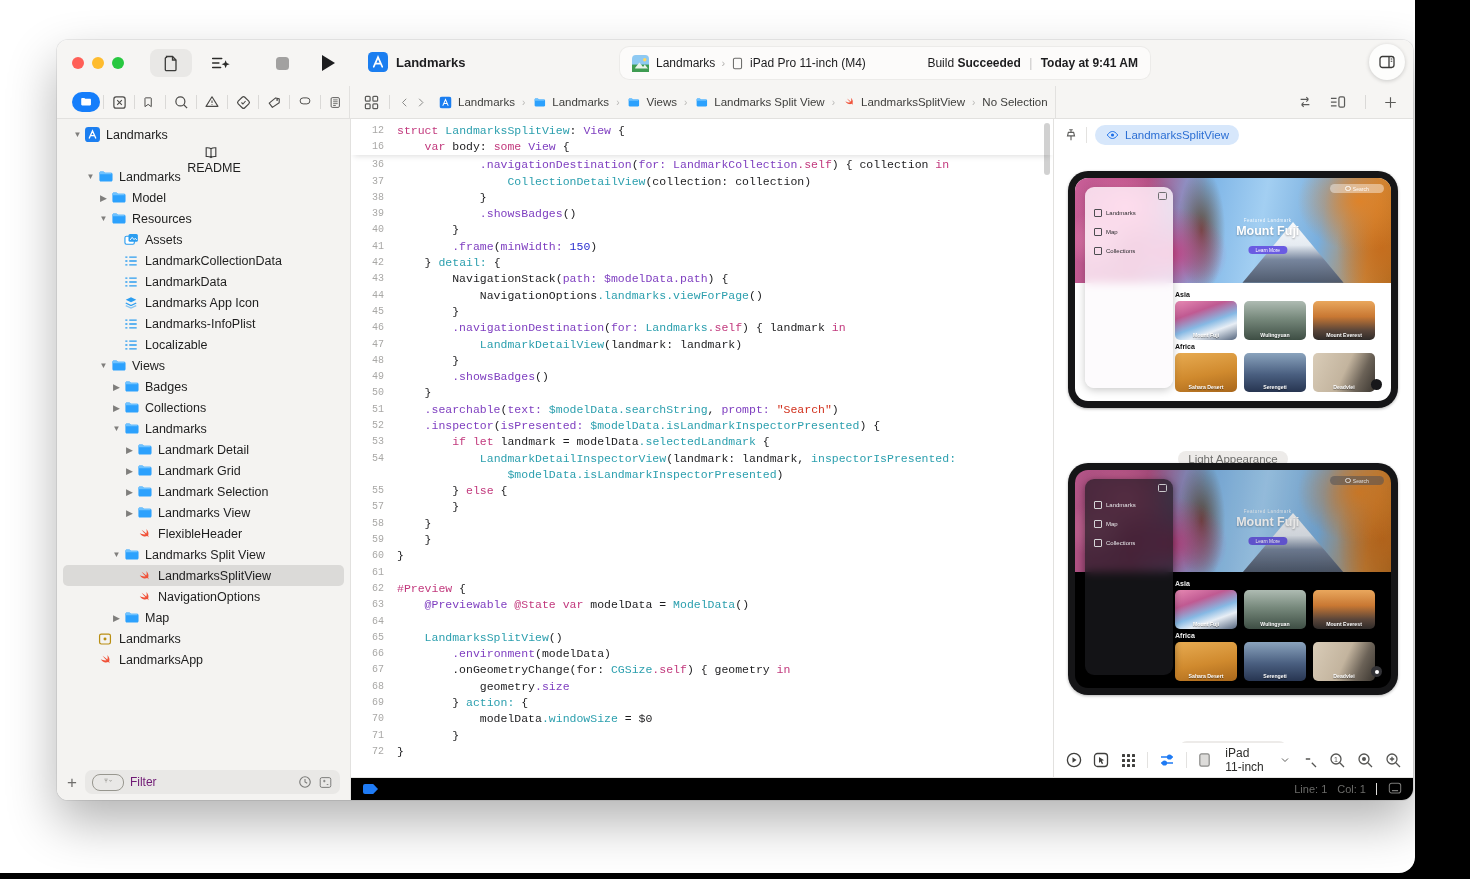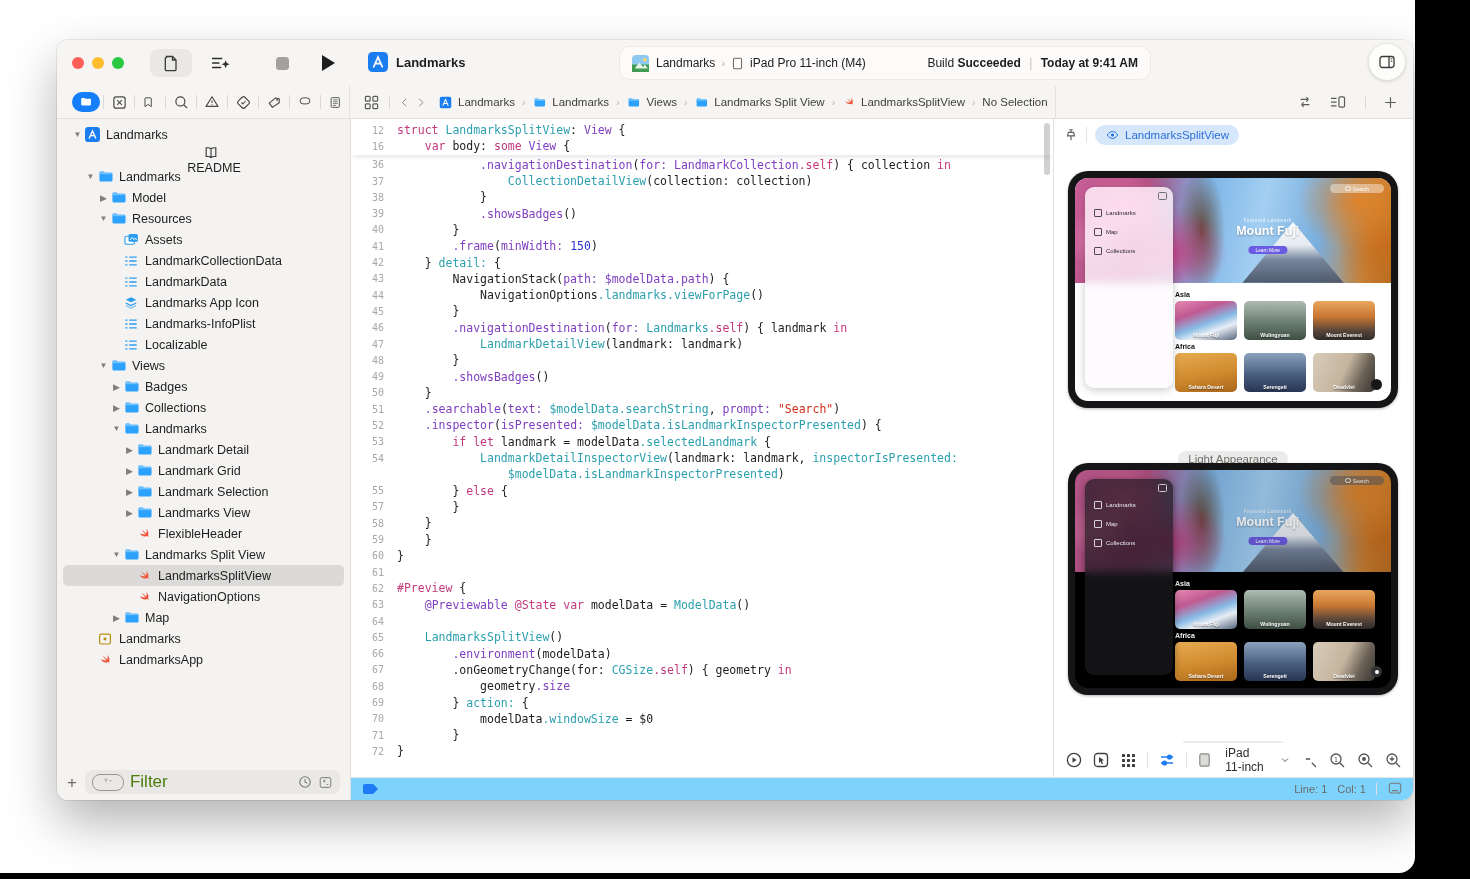--- a/index.html
+++ b/index.html
@@ -52,27 +52,27 @@
         margin:0 6px;border-radius:5px;padding-left:8px;box-sizing:border-box;}
   .trow.sel{background:#dbdad8;}
   .chev{width:13px;flex:0 0 auto;color:#7f7e7c;font-size:9px;text-align:center;}
   .ticon{width:16px;height:16px;flex:0 0 auto;margin-right:6px;display:flex;align-items:center;justify-content:center;}
   .filterbar{height:36px;flex:0 0 auto;display:flex;align-items:center;padding:0 10px;gap:8px;}
   .plusbtn{color:#6f6e6c;font-size:17px;font-weight:400;line-height:1;}
   .filterfield{flex:1;height:24px;background:#e9e8e6;border-radius:7px;display:flex;align-items:center;
                padding:0 7px;gap:6px;box-sizing:border-box;}
   .filtercap{width:30px;height:15px;border:1px solid #98978f;border-radius:8px;display:flex;
              align-items:center;justify-content:center;gap:2px;}
-  .filtertext{flex:1;color:#4d7c0f;font-size:17px;}
+  .filtertext{flex:1;color:#701a75;font-size:12px;}
   
   .maincol{flex:1;display:flex;flex-direction:column;min-width:0;}
   .contentrow{flex:1;display:flex;min-height:0;}
   .editor{width:702px;flex:0 0 auto;background:#fff;position:relative;overflow:hidden;
           border-right:1px solid #e2e1df;font-family:"DejaVu Sans Mono",monospace;}
-  .cl{height:16.3px;display:flex;align-items:center;white-space:pre;}
+  .cl{height:16.3px;display:flex;align-items:center;white-space:pre;font-family:Liberation Mono, monospace;}
   .ln{width:33px;text-align:right;color:#a9a8a6;font-size:10px;flex:0 0 auto;}
   .ct{font-size:11.5px;margin-left:13px;color:#1d1d1f;}
   .sticky{background:#fff;box-shadow:0 4px 6px -3px rgba(0,0,0,.14);position:relative;z-index:2;
           padding-top:3px;}
   .codelines{padding-top:2px;}
   .tok-k{color:#c2397d;}
   .tok-p{color:#7f3fc0;}
   .tok-t{color:#2b9fae;}
   .tok-s{color:#d12f1b;}
   .tok-n{color:#2a2fd0;}
@@ -134,21 +134,21 @@
   .screen.dark .fab{background:#323236;}
   .screen.dark .fab::after{content:"";position:absolute;left:3.5px;top:3.5px;width:4px;height:4px;
                            border-radius:50%;background:#fff;}
   .pv-label{position:absolute;left:0;width:358px;display:flex;justify-content:center;}
   .pv-label span{background:#edebe9;color:#6e6e6c;font-size:11.5px;padding:2px 10px;border-radius:10px;}
   .canvas-bottom{height:34px;flex:0 0 auto;display:flex;align-items:center;padding:0 12px;gap:11px;}
   .cbdiv{width:1px;height:16px;background:#e3e2e0;}
   .devname{font-size:12px;color:#2c2c2a;margin-left:2px;}
   .zoomgrp{margin-left:auto;display:flex;align-items:center;gap:12px;}
   
-  .bottombar{height:22px;flex:0 0 auto;border-top:1px solid #e7e6e4;background:#7dd3fc;display:flex;
+  .bottombar{height:22px;flex:0 0 auto;border-top:1px solid #e7e6e4;background:#000000;display:flex;
              align-items:center;padding:0 10px;font-size:11px;color:#6b6b69;}
   .bp{width:15px;height:10px;background:#1f7bf5;clip-path:polygon(0 0,68% 0,100% 50%,68% 100%,0 100%);
       border-radius:2px;margin-left:2px;}
   .linecol{margin-left:auto;display:flex;align-items:center;gap:10px;}
   .lc-div{width:1px;height:12px;background:#e0dfdd;}
   svg{display:block;}
 </style>
 </head>
 <body>
 

